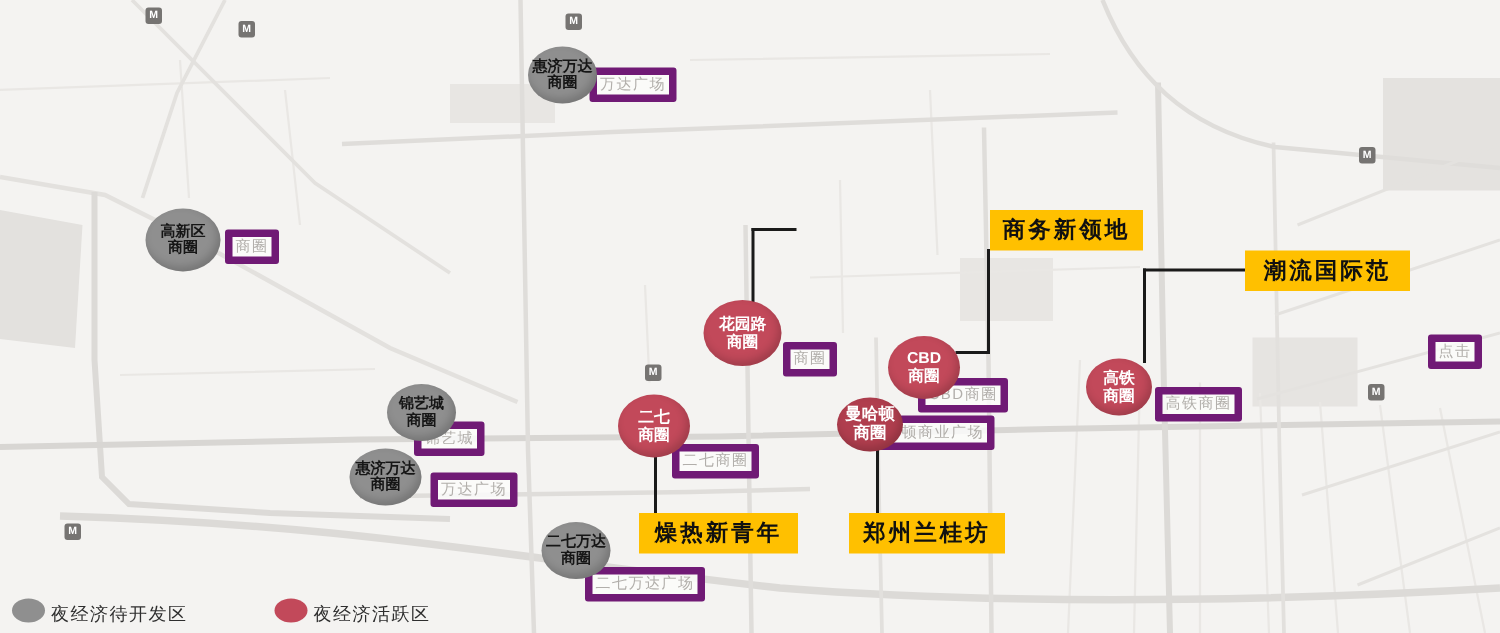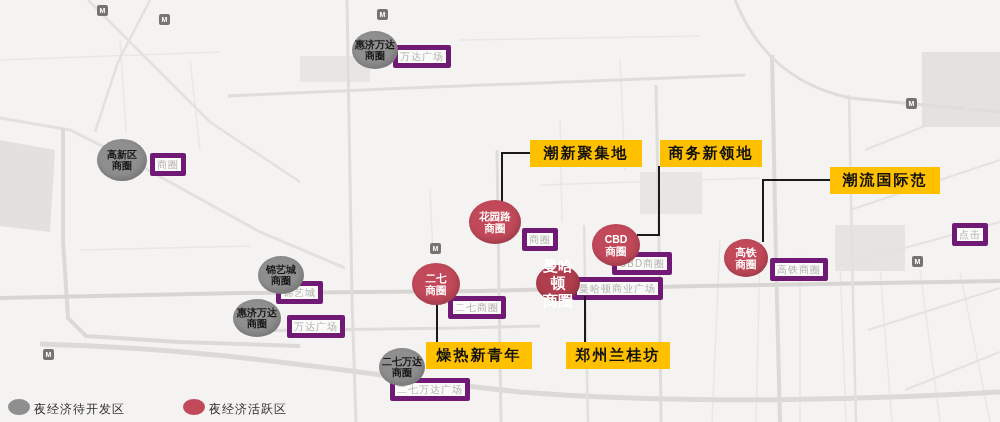--- a/index.html
+++ b/index.html
@@ -117,37 +117,34 @@
   <div class="connector" style="left:584px;top:296px;width:2px;height:46px"></div>
 
   <div class="bubble gray" style="left:352px;top:31px;width:46px;height:38px"><span>惠济万达
 商圈</span></div>
   <div class="bubble gray" style="left:97px;top:139px;width:50px;height:42px"><span>高新区
 商圈</span></div>
   <div class="bubble gray" style="left:258px;top:256px;width:46px;height:38px"><span>锦艺城
 商圈</span></div>
   <div class="bubble gray" style="left:233px;top:299px;width:48px;height:38px"><span>惠济万达
 商圈</span></div>
-  <div class="bubble gray" style="left:379px;top:348px;width:46px;height:38px"><span>二七万达
+  <div class="bubble gray" style="left:361px;top:348px;width:46px;height:38px"><span>二七万达
 商圈</span></div>
 
   <div class="bubble red" style="left:469px;top:200px;width:52px;height:44px"><span>花园路
 商圈</span></div>
   <div class="bubble red" style="left:412px;top:263px;width:48px;height:42px"><span>二七
 商圈</span></div>
   <div class="bubble red" style="left:592px;top:224px;width:48px;height:42px"><span>CBD
 商圈</span></div>
-  <div class="bubble red dark" style="left:536px;top:265px;width:44px;height:36px;font-size:15px"><span>曼哈顿
+  <div class="bubble red dark" style="left:558px;top:265px;width:44px;height:36px;font-size:11px"><span>曼哈顿
 商圈</span></div>
   <div class="bubble red" style="left:724px;top:239px;width:44px;height:38px"><span>高铁
 商圈</span></div>
 
-  <div class="callout" style="left:530px;top:140px;width:112px;height:27px">
-      <span>潮新聚集地</span>
-    </div>
   <div class="callout" style="left:660px;top:140px;width:102px;height:27px">
       <span>商务新领地</span>
     </div>
   <div class="callout" style="left:830px;top:167px;width:110px;height:27px">
       <span>潮流国际范</span>
     </div>
   <div class="callout" style="left:566px;top:342px;width:104px;height:27px">
       <span>郑州兰桂坊</span>
     </div>
   <div class="callout" style="left:426px;top:342px;width:106px;height:27px">

